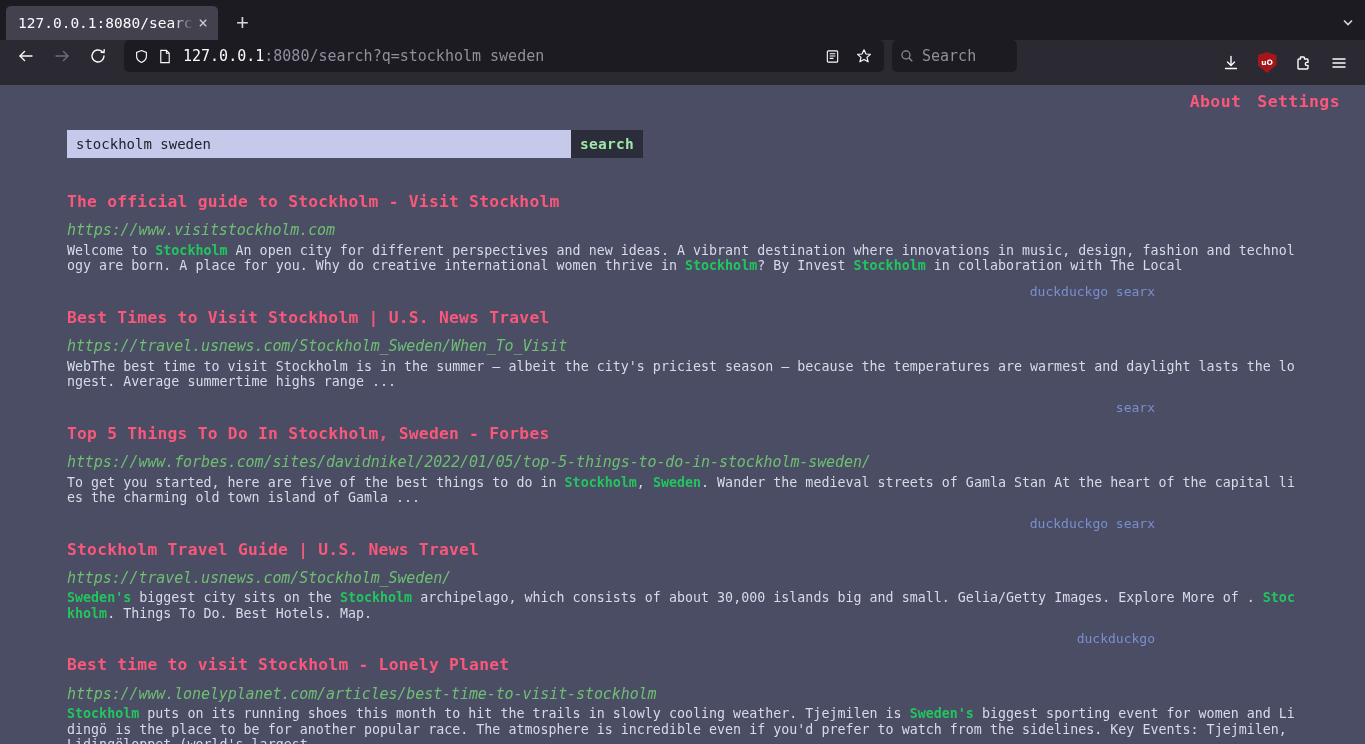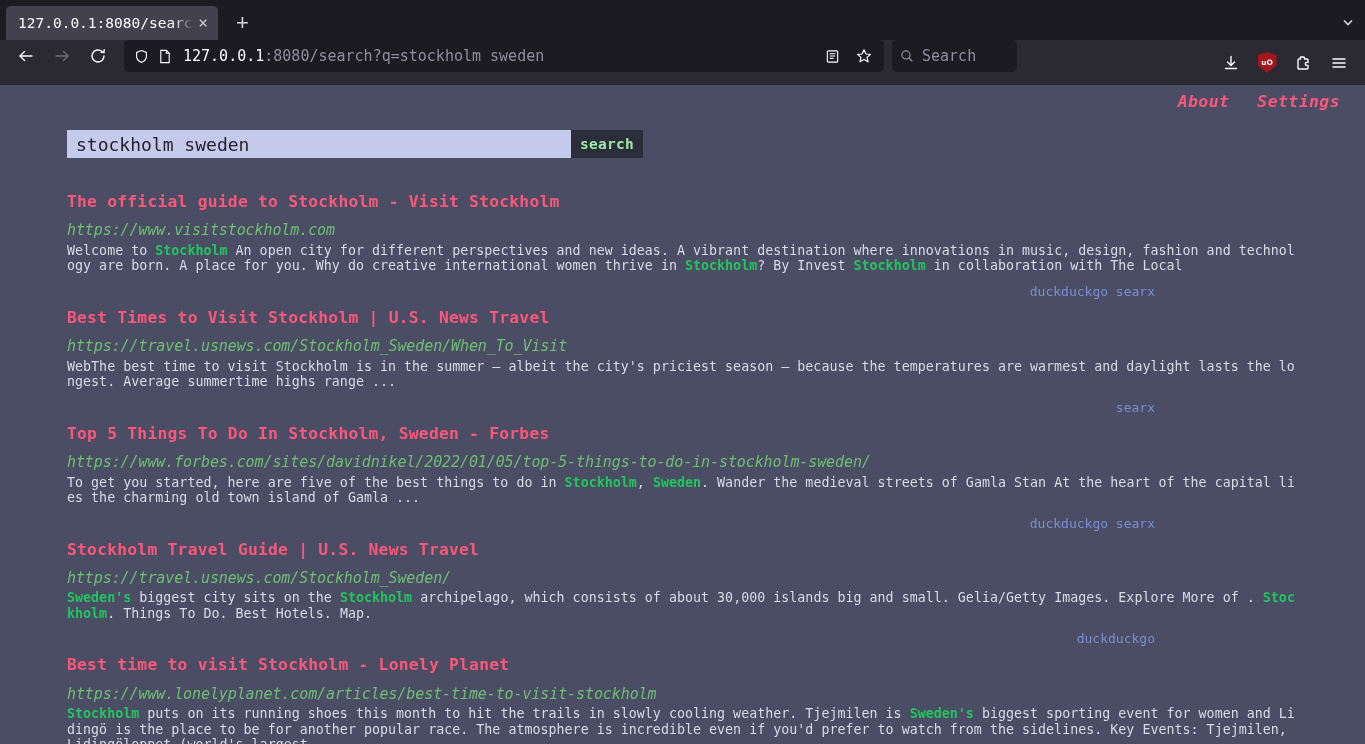--- a/index.html
+++ b/index.html
@@ -91,32 +91,32 @@
     font-family: "DejaVu Sans", sans-serif;
   }
 
   
   .page {
     height: 659px; background: #4a4d63;
     overflow: hidden; position: relative;
   }
   .page-header {
     height: 33px; display: flex; align-items: center;
-    justify-content: flex-end; padding-right: 25px; gap: 28px; font-style: italic;
+    justify-content: flex-end; padding-right: 25px; gap: 16px;
   }
   .page-header a {
     color: #f9587a; font-size: 16.5px; font-weight: bold;
     text-decoration: none; cursor: pointer; letter-spacing: 0.4px;
   }
 
   .search-area { padding: 12px 0 0 67px; }
   .search-form { display: flex; height: 28px; width: 576px; }
   .q-input {
     flex: 1; background: #c5c9ea; border: none; outline: none;
-    color: #22232e; font-size: 18px;
+    color: #22232e; font-size: 14px;
     font-family: "DejaVu Sans Mono", "Liberation Mono", monospace;
     padding: 0 9px;
   }
   .q-submit {
     width: 72px; background: #2b2d3a; border: none;
     color: #9fe8a8; font-size: 14.5px; font-weight: bold;
     font-family: "DejaVu Sans Mono", "Liberation Mono", monospace;
     cursor: pointer; letter-spacing: 0.3px;
   }
 

